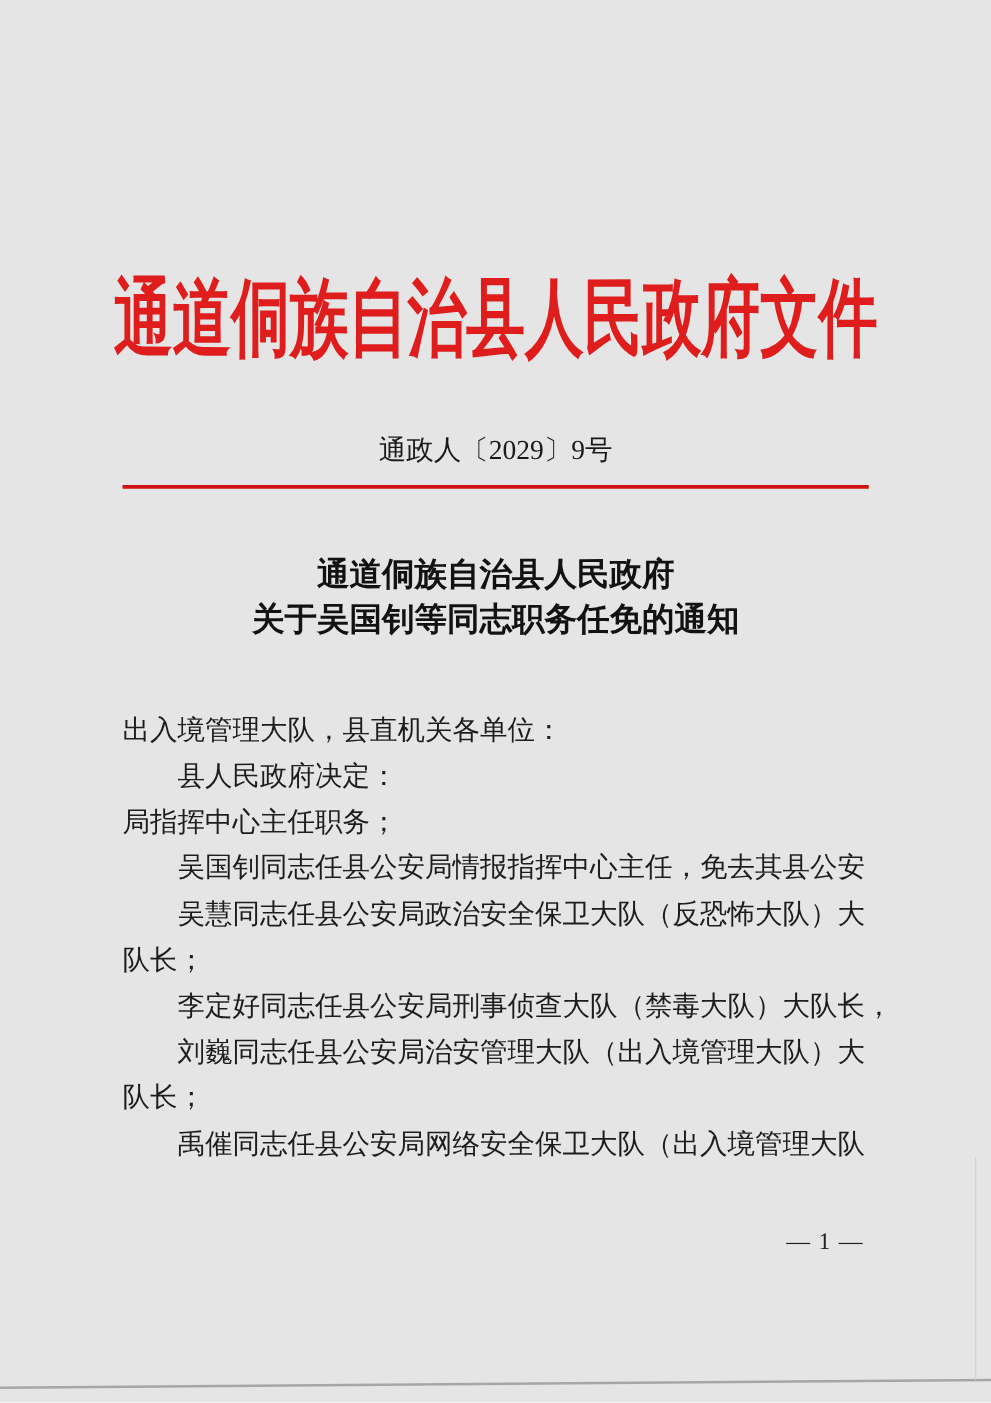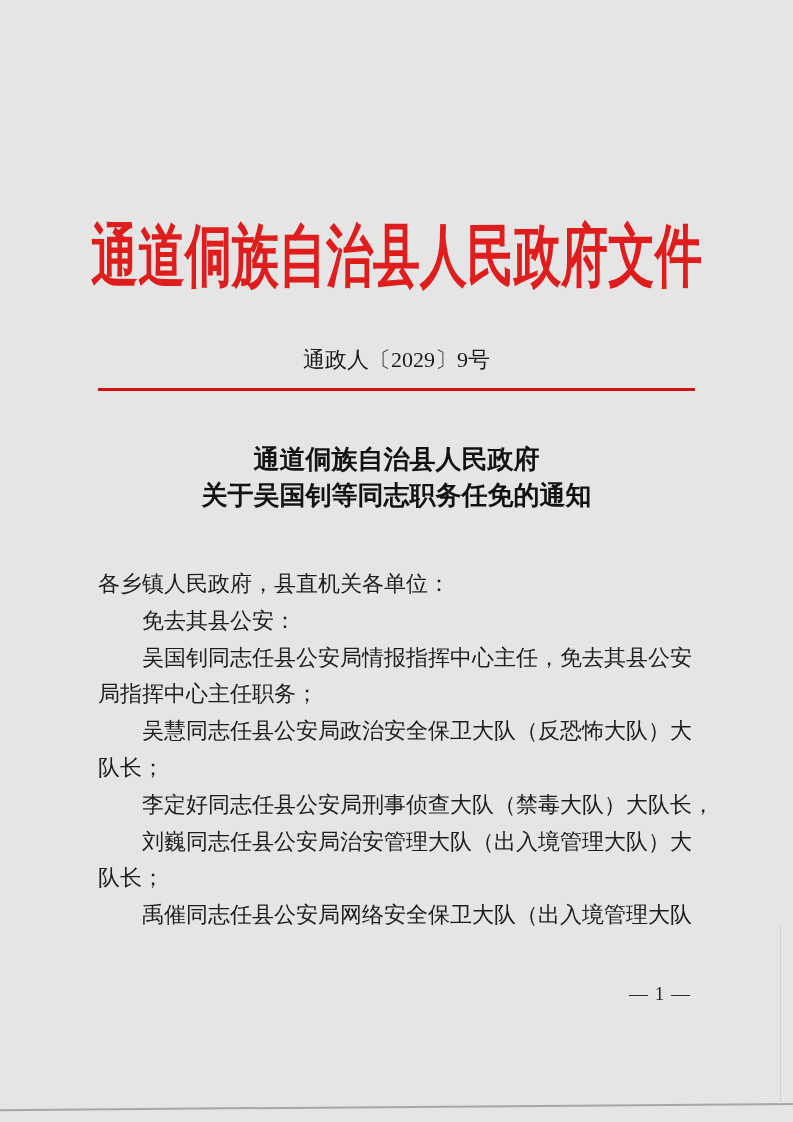--- a/index.html
+++ b/index.html
@@ -126,24 +126,24 @@
   <div class="doc-number">通政人〔2029〕9号</div>
 
   <div class="red-line"></div>
 
   <div class="doc-title">
     <div>通道侗族自治县人民政府</div>
     <div>关于吴国钊等同志职务任免的通知</div>
   </div>
 
   <div class="doc-body">
-      <div class="line">各乡镇人民政府，县直机关各单位：</div>
-      <div class="line indent">免去其县公安：</div>
+      <div class="line">出入境管理大队，县直机关各单位：</div>
+      <div class="line indent">县人民政府决定：</div>
+      <div class="line">局指挥中心主任职务；</div>
       <div class="line indent">吴国钊同志任县公安局情报指挥中心主任，免去其县公安</div>
-      <div class="line">局指挥中心主任职务；</div>
       <div class="line indent">吴慧同志任县公安局政治安全保卫大队（反恐怖大队）大</div>
       <div class="line">队长；</div>
       <div class="line indent">李定好同志任县公安局刑事侦查大队（禁毒大队）大队长，</div>
       <div class="line indent">刘巍同志任县公安局治安管理大队（出入境管理大队）大</div>
       <div class="line">队长；</div>
       <div class="line indent">禹催同志任县公安局网络安全保卫大队（出入境管理大队</div>
     </div>
 
   <div class="page-number">— 1 —</div>
 

